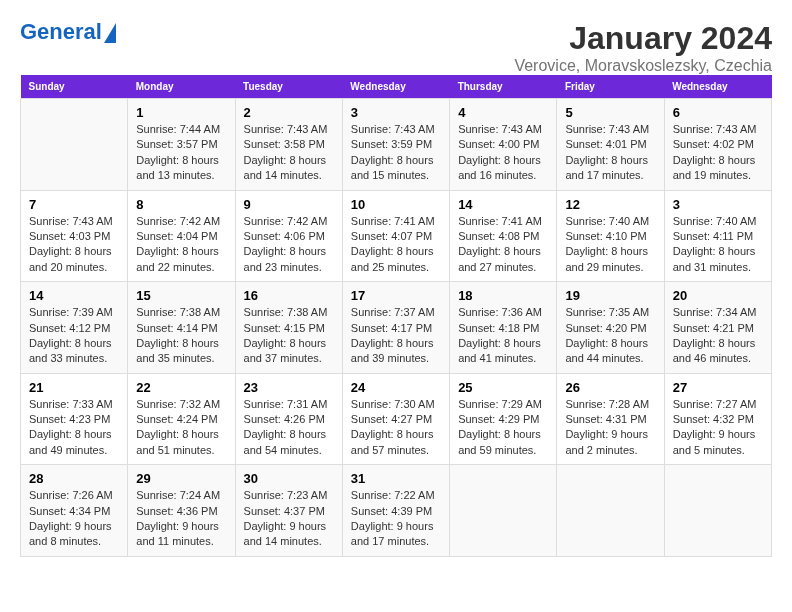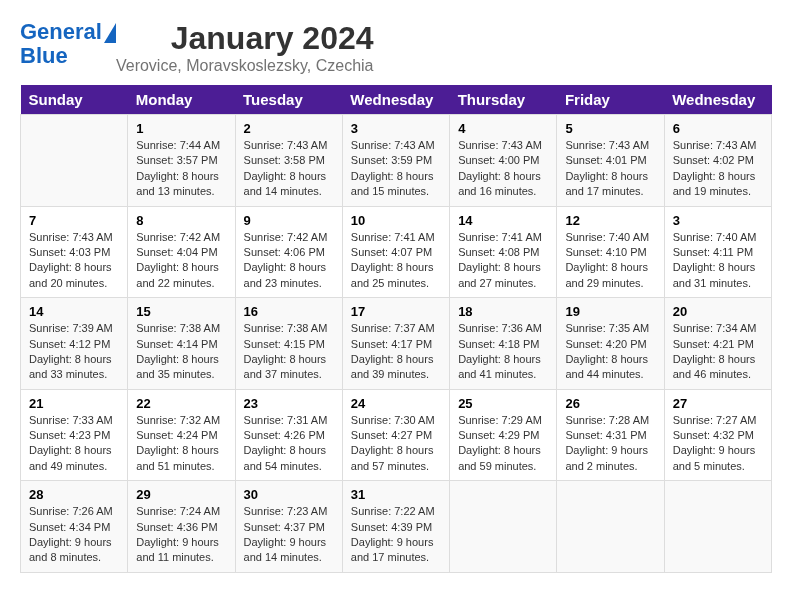--- a/index.html
+++ b/index.html
@@ -5,22 +5,22 @@
     * { box-sizing: border-box; margin: 0; padding: 0; }
     body {
       font-family: Arial, sans-serif;
       background: #fff;
       width: 792px;
       min-height: 612px;
       padding: 20px;
     }
     .header {
       display: flex;
+      justify-content: space-between;
       align-items: flex-start;
-      margin-bottom: 10px;
     }
     .logo {
       display: flex;
       align-items: center;
     }
     .title-block {
       text-align: right;
     }
     .title-block h1 {
       font-size: 32px;
@@ -31,25 +31,25 @@
       font-size: 16px;
       color: #737373;
       font-weight: normal;
     }
     table {
       width: 100%;
       border-collapse: collapse;
       font-size: 11px;
     }
     thead tr th {
-      background-color: #4c1d95;
+      background-color: #6d28d9;
       color: #fff;
       text-align: left;
       padding: 6px 8px;
-      font-size: 15px;
+      font-size: 10px;
       font-weight: bold;
     }
     tbody tr td {
       vertical-align: top;
       padding: 6px 8px;
       border: 1px solid #ddd;
       width: 14.28%;
       height: 80px;
     }
     tbody tr:nth-child(odd) td {
@@ -71,21 +71,20 @@
   </style>
 </head>
 <body>
 
 <div class="header">
   <div class="logo">
     <div>
       <div style="font-size:22px;font-weight:bold;color:#333;line-height:1.1;">
         <span style="color:#1565c0;">General</span><span style="display:inline-block;width:0;height:0;border-left:12px solid transparent;border-bottom:20px solid #1565c0;margin-left:2px;vertical-align:middle;"></span>
       </div>
-      <div style="font-size:22px;font-weight:bold;color:#1565c0;line-height:1.1;">Blue</div>
     </div>
   </div>
   <div class="title-block">
     <h1>January 2024</h1>
     <h2>Verovice, Moravskoslezsky, Czechia</h2>
   </div>
 </div>
 
 <table>
   <thead>

